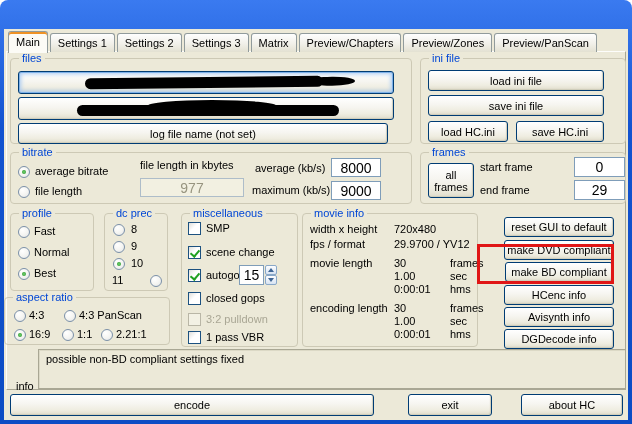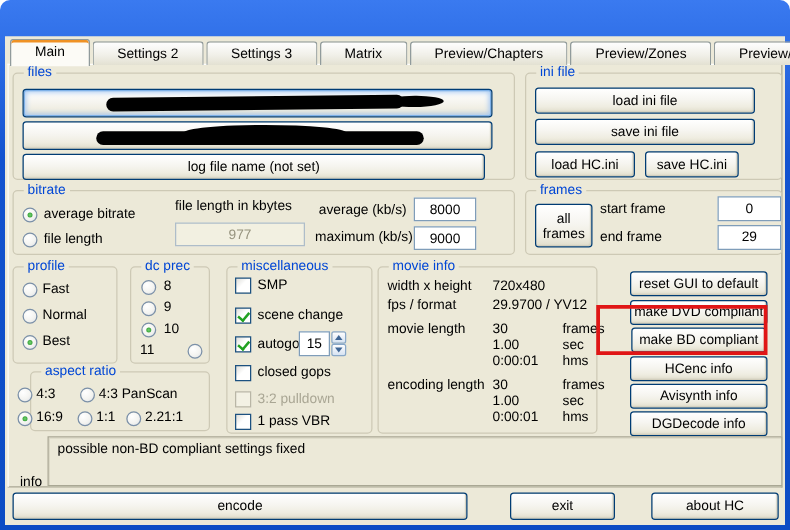--- a/index.html
+++ b/index.html
@@ -30,21 +30,21 @@
   .wbtn.min, .wbtn.max { background:radial-gradient(circle at 30% 25%, #7aa7f2, #2a63d8 60%, #1b4fc0); }
   .wbtn.max { background:radial-gradient(circle at 30% 25%, #b0c6ef, #7a9cdd 60%, #6588cf); }
   .wbtn.close { background:radial-gradient(circle at 30% 25%, #f6b190, #e0633c 55%, #c63d1b); }
   .glyph-min { width:9px; height:3px; background:#fff; margin-top:9px; border-radius:1px; }
   .glyph-max { width:10px; height:9px; border:1px solid #fff; border-top-width:3px; opacity:.9; }
   .glyph-x { color:#fff; font-weight:bold; font-size:13px; line-height:1; text-shadow:0 1px 1px #8c2a10; }
   
   .client { position:absolute; left:4px; top:29px; width:624px; height:391px; background:#ece9d8; }
   .tabstrip { position:absolute; left:8px; top:30px; height:22px; display:flex; align-items:flex-end; z-index:3; }
   .tab {
-    height:19px; line-height:18px; padding:0 19px; margin-right:2px; white-space:nowrap;
+    height:19px; line-height:18px; padding:0 7px; margin-right:2px; white-space:nowrap;
     border:1px solid #919b9c; border-bottom:none; border-radius:3px 3px 0 0;
     background:linear-gradient(180deg,#fefefe,#f1f0e9 55%,#e3e1d2);
   }
   .tab.selected {
     height:22px; line-height:21px; background:#fcfbf6; position:relative; z-index:4;
     box-shadow:inset 0 2px 0 #ef9225; margin-bottom:-1px;
   }
   .page {
     position:absolute; left:6px; top:51px; width:620px; height:339px;
     border:1px solid; border-color:#fdfdfb #a9a794 #a9a794 #fdfdfb; background:#ece9d8; z-index:1;
@@ -55,21 +55,21 @@
   .btn {
     position:absolute; display:flex; align-items:center; justify-content:center; text-align:center;
     border:1px solid #003c74; border-radius:3px; z-index:2; white-space:nowrap;
     background:linear-gradient(180deg,#ffffff 0%,#f6f5f0 45%,#efede1 75%,#e0ddcc 100%);
     box-shadow:inset -1px -1px 1px #cfccba;
   }
   .btn.focused { box-shadow:inset 0 0 0 1px #7eb1e8, inset 0 0 4px 2px #a9caf2; }
   .btn.twoline { flex-direction:column; line-height:12px; }
   .field {
     position:absolute; border:1px solid #7f9db9; background:#fff; z-index:2;
-    font-family:"Liberation Sans",sans-serif; font-size:11px; text-align:center; padding:0; margin:0;
+    font-family:"Liberation Sans",sans-serif; font-size:14px; text-align:center; padding:0; margin:0;
   }
   .field.disabled { background:#f2f0e1; color:#97947f; border-color:#aebdc9; }
   .lbl { position:absolute; white-space:nowrap; z-index:2; }
   .lbl.disabled { color:#a9a694; }
   .radio {
     position:absolute; width:12px; height:12px; border-radius:50%; z-index:2;
     border:1px solid #7b90a8;
     background:radial-gradient(circle at 35% 30%, #ffffff 0%, #f4f4f1 55%, #dde1e6 100%);
   }
   .radio.sel::after {
@@ -106,20 +106,21 @@
 </head>
 <body>
 
 <div id="win">
 
 
   <div class="client"></div>
 
   <div class="tabstrip">
     <span class="tab selected">Main</span>
+    <span class="tab">Settings 1</span>
     <span class="tab">Settings 2</span>
     <span class="tab">Settings 3</span>
     <span class="tab">Matrix</span>
     <span class="tab">Preview/Chapters</span>
     <span class="tab">Preview/Zones</span>
     <span class="tab">Preview/PanScan</span>
   </div>
 
   <div class="page"></div>
 
@@ -133,21 +134,21 @@
     <span class="blob blob2"></span>
   </div>
   <div class="btn" style="left:18px;top:123px;width:370px;height:21px;">log file name (not set)</div>
 
   <div class="group" style="left:420px;top:58px;width:206px;height:86px;">
     <span class="g-label">ini file</span>
   </div>
   <div class="btn" style="left:428px;top:70px;width:176px;height:21px;">load ini file</div>
   <div class="btn" style="left:428px;top:95px;width:176px;height:21px;">save ini file</div>
   <div class="btn" style="left:428px;top:121px;width:80px;height:21px;">load HC.ini</div>
-  <div class="btn" style="left:516px;top:121px;width:75px;height:21px;">save HC.ini</div>
+  <div class="btn" style="left:516px;top:121px;width:88px;height:21px;">save HC.ini</div>
 
   <div class="group" style="left:10px;top:152px;width:402px;height:52px;">
     <span class="g-label">bitrate</span>
   </div>
   <span class="radio sel" style="left:18px;top:166px;"></span>
   <span class="lbl" style="left:35px;top:165px;">average bitrate</span>
   <span class="radio" style="left:18px;top:186px;"></span>
   <span class="lbl" style="left:35px;top:185px;">file length</span>
   <span class="lbl" style="left:140px;top:159px;">file length in kbytes</span>
   <input class="field disabled" style="left: 140px; top: 178px; width: 104px; height: 19px;" value="977">
@@ -183,21 +184,21 @@
   </div>
   <span class="radio" style="left:113px;top:224px;"></span>
   <span class="lbl" style="left:131px;top:223px;">8</span>
   <span class="radio" style="left:113px;top:241px;"></span>
   <span class="lbl" style="left:131px;top:240px;">9</span>
   <span class="radio sel" style="left:113px;top:258px;"></span>
   <span class="lbl" style="left:131px;top:257px;">10</span>
   <span class="lbl" style="left:112px;top:274px;">11</span>
   <span class="radio" style="left:150px;top:275px;"></span>
 
-  <div class="group" style="left:24px;top:297px;width:144px;height:48px;">
+  <div class="group" style="left:4px;top:297px;width:166px;height:48px;">
     <span class="g-label">aspect ratio</span>
   </div>
   <span class="radio" style="left:14px;top:310px;"></span>
   <span class="lbl" style="left:29px;top:309px;">4:3</span>
   <span class="radio" style="left:64px;top:310px;"></span>
   <span class="lbl" style="left:79px;top:309px;">4:3 PanScan</span>
   <span class="radio sel" style="left:14px;top:329px;"></span>
   <span class="lbl" style="left:29px;top:328px;">16:9</span>
   <span class="radio" style="left:62px;top:329px;"></span>
   <span class="lbl" style="left:77px;top:328px;">1:1</span>

